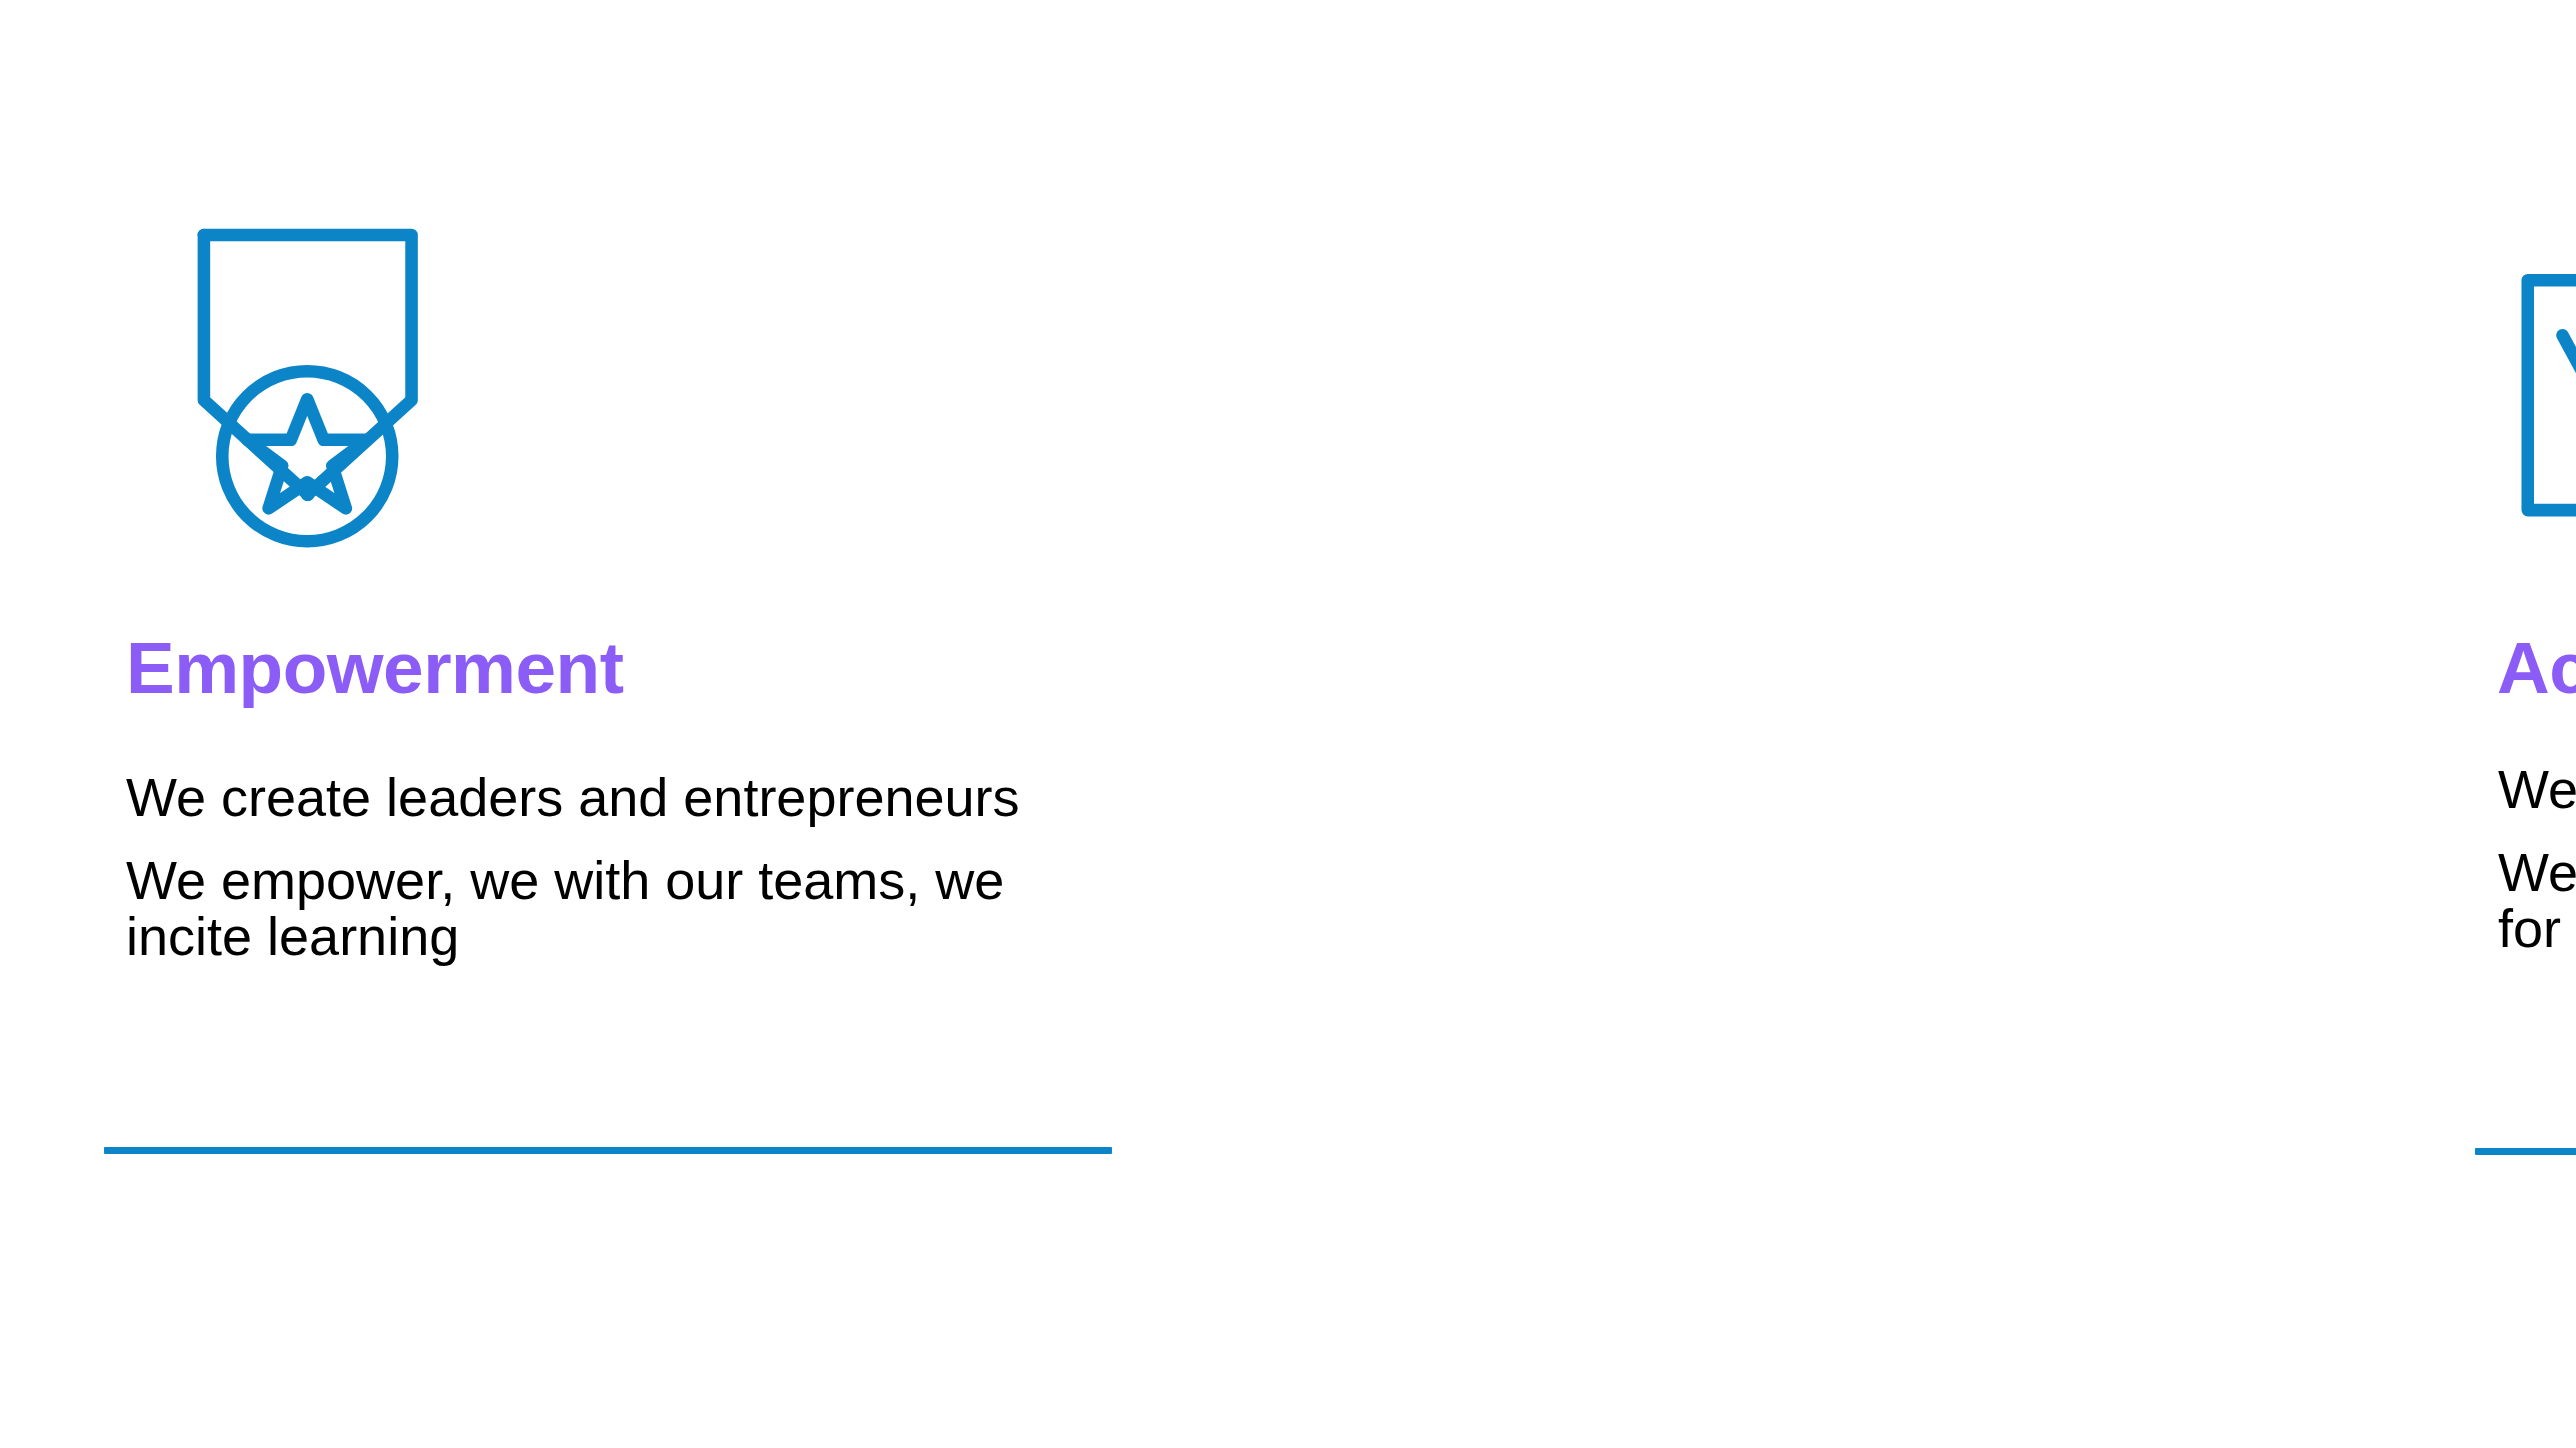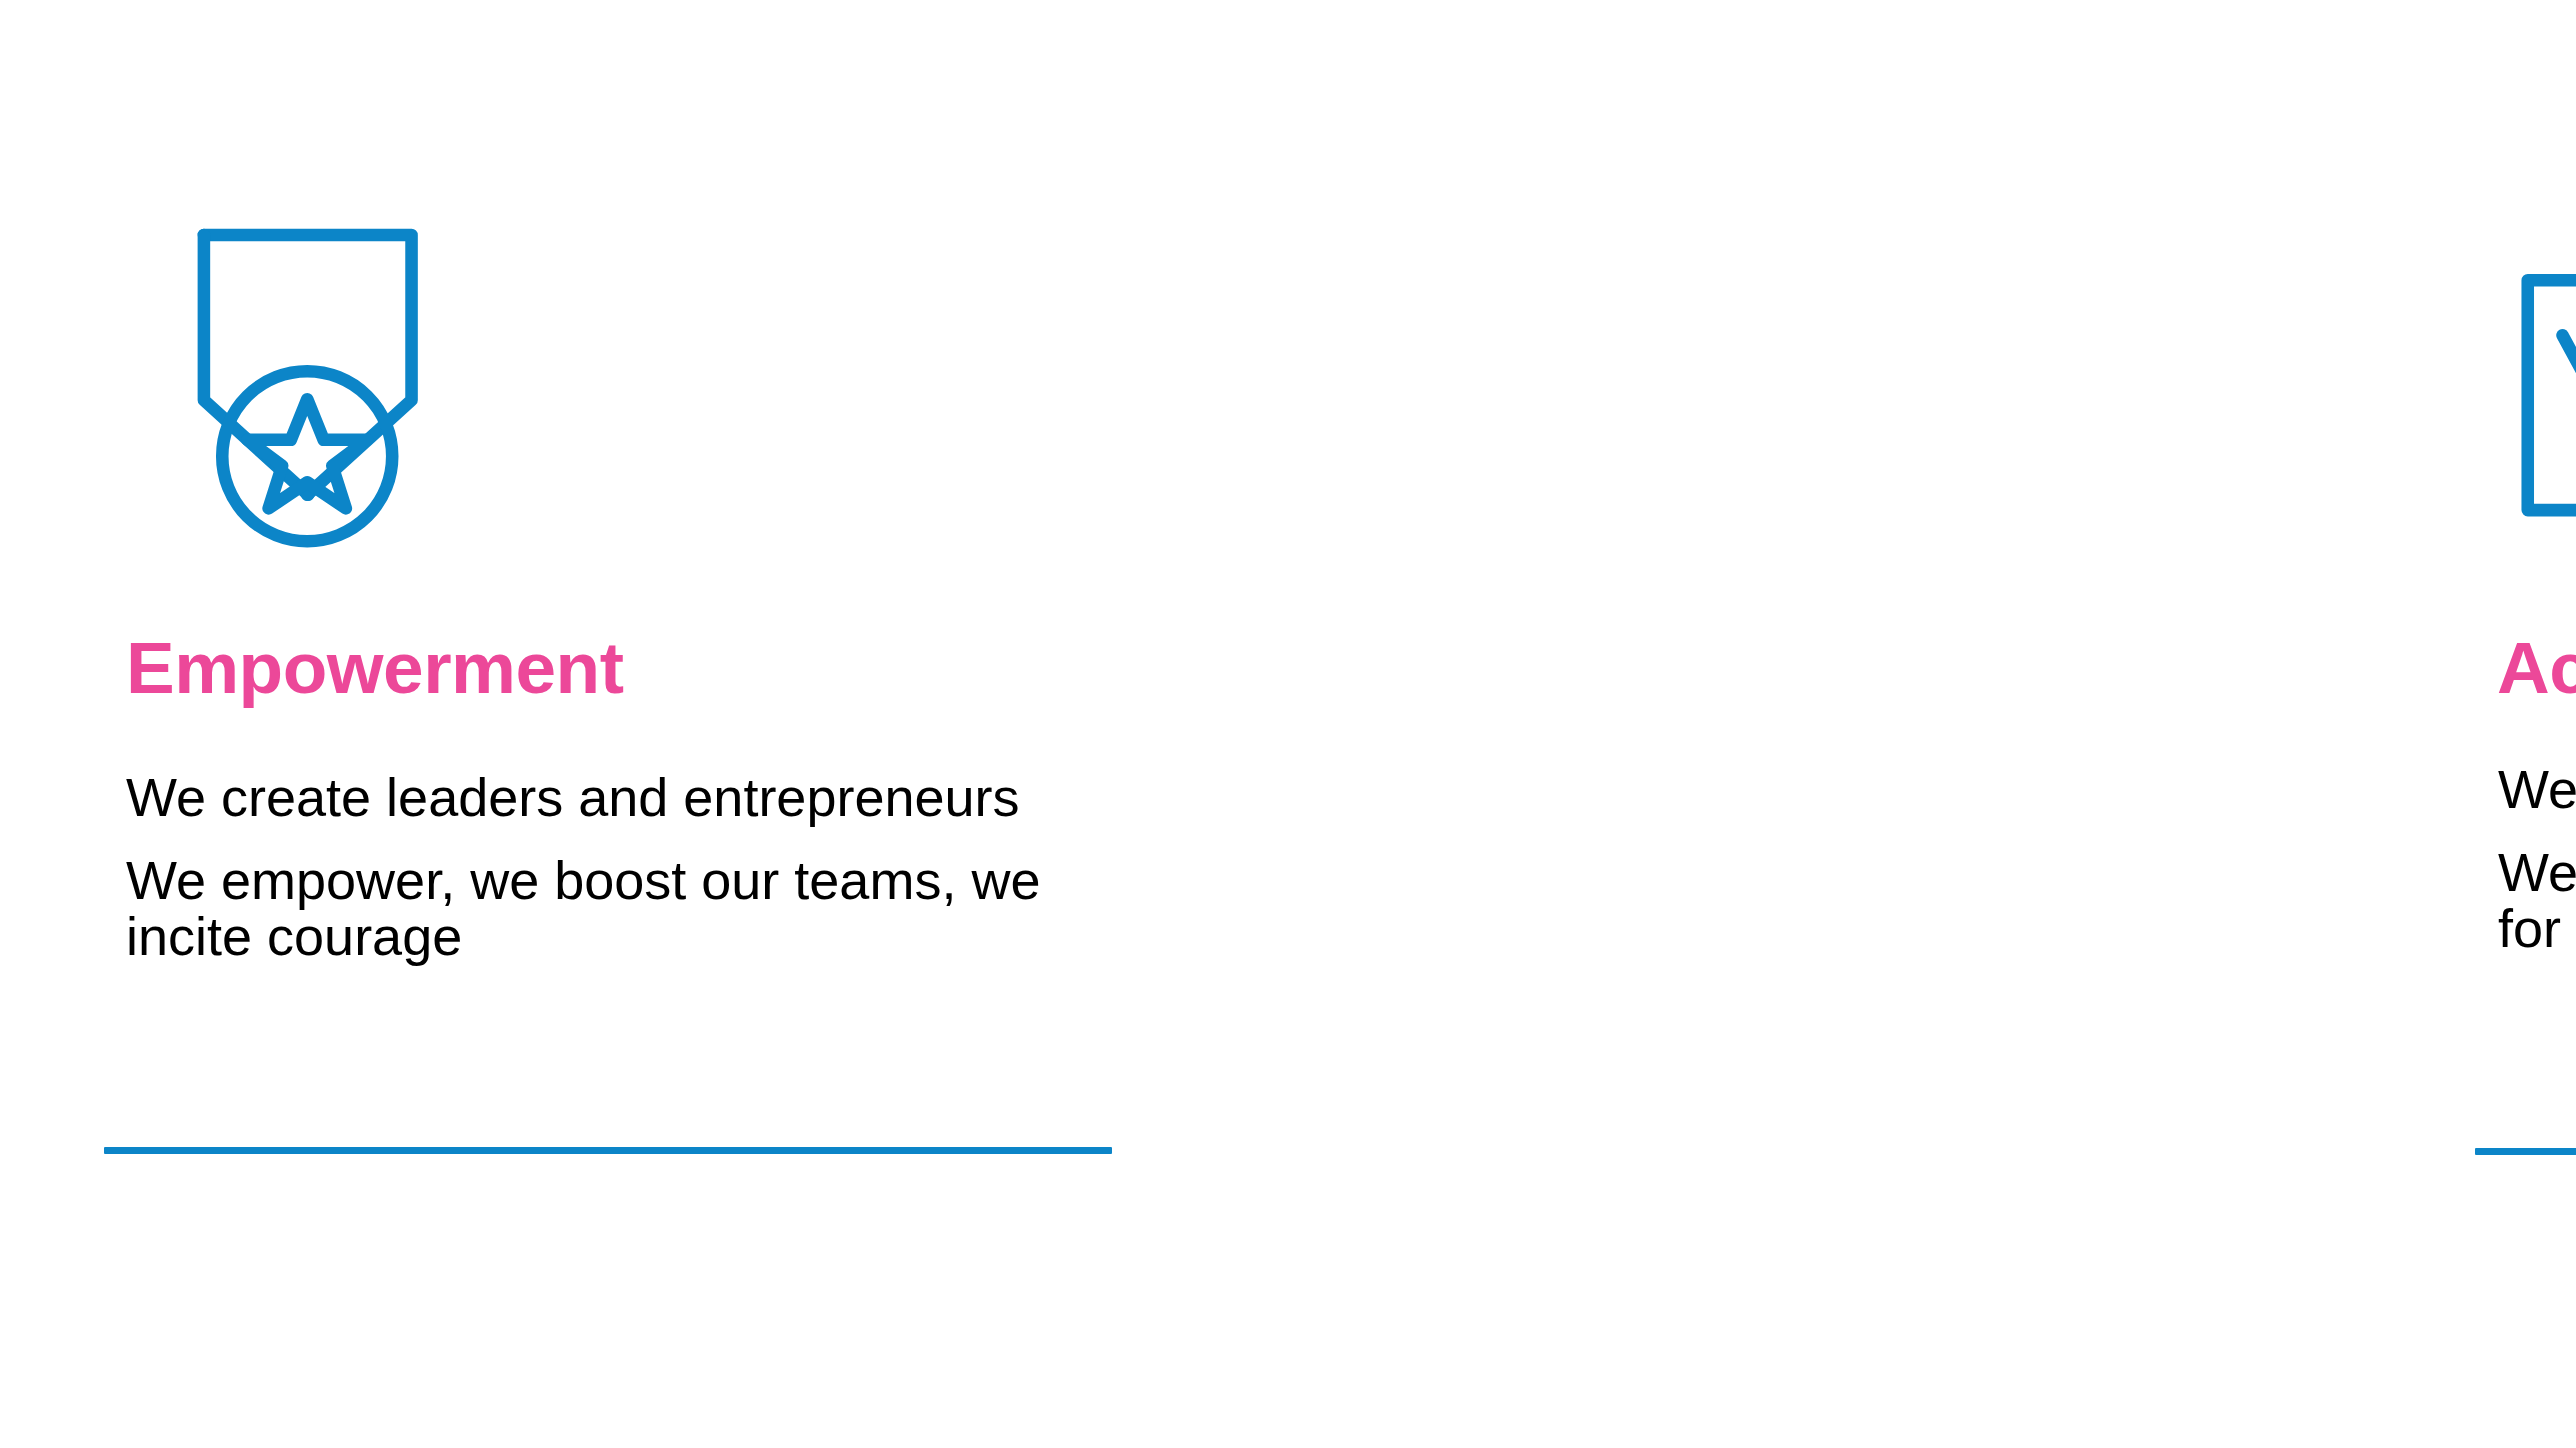--- a/index.html
+++ b/index.html
@@ -36,21 +36,21 @@
   .icon-wrap svg { display: block; overflow: visible; }
 
   .heading {
     position: absolute;
     top: 626px;
     margin: 0;
     font-size: 73px;
     line-height: 83px;
     font-weight: bold;
     letter-spacing: -0.5px;
-    color: #ec4899;
+    color: #8b5cf6;
     white-space: nowrap;
   }
   .heading.l { left: 126px; }
   .heading.r { left: 1314px; }
 
   .body-block {
     position: absolute;
     font-size: 54px;
     line-height: 1.04;
     color: #000000;
@@ -97,21 +97,21 @@
         <circle cx="143" cy="257" r="88" stroke="#0C85C8" stroke-width="13" fill="none"></circle>
 
         <path d="M143 198 L160 240 L205 240 L169 267 L183 311 L143 284 L103 311 L117 267 L81 240 L126 240 Z" stroke="#0C85C8" stroke-width="13" stroke-linecap="round" stroke-linejoin="round" fill="none"></path>
       </svg>
     </div>
 
     <h2 class="heading l">Empowerment</h2>
 
     <div class="body-block l">
       <p>We create leaders and entrepreneurs</p>
-      <p>We empower, we boost our teams, we incite courage</p>
+      <p>We empower, we with our teams, we incite learning</p>
     </div>
 
     <div class="divider l"></div>
   </div>
 
   <div class="column right">
 
     <div class="icon-wrap checkbox">
       <svg width="348" height="309" viewBox="0 0 360 320" fill="none" xmlns="http://www.w3.org/2000/svg" aria-hidden="true">
 

